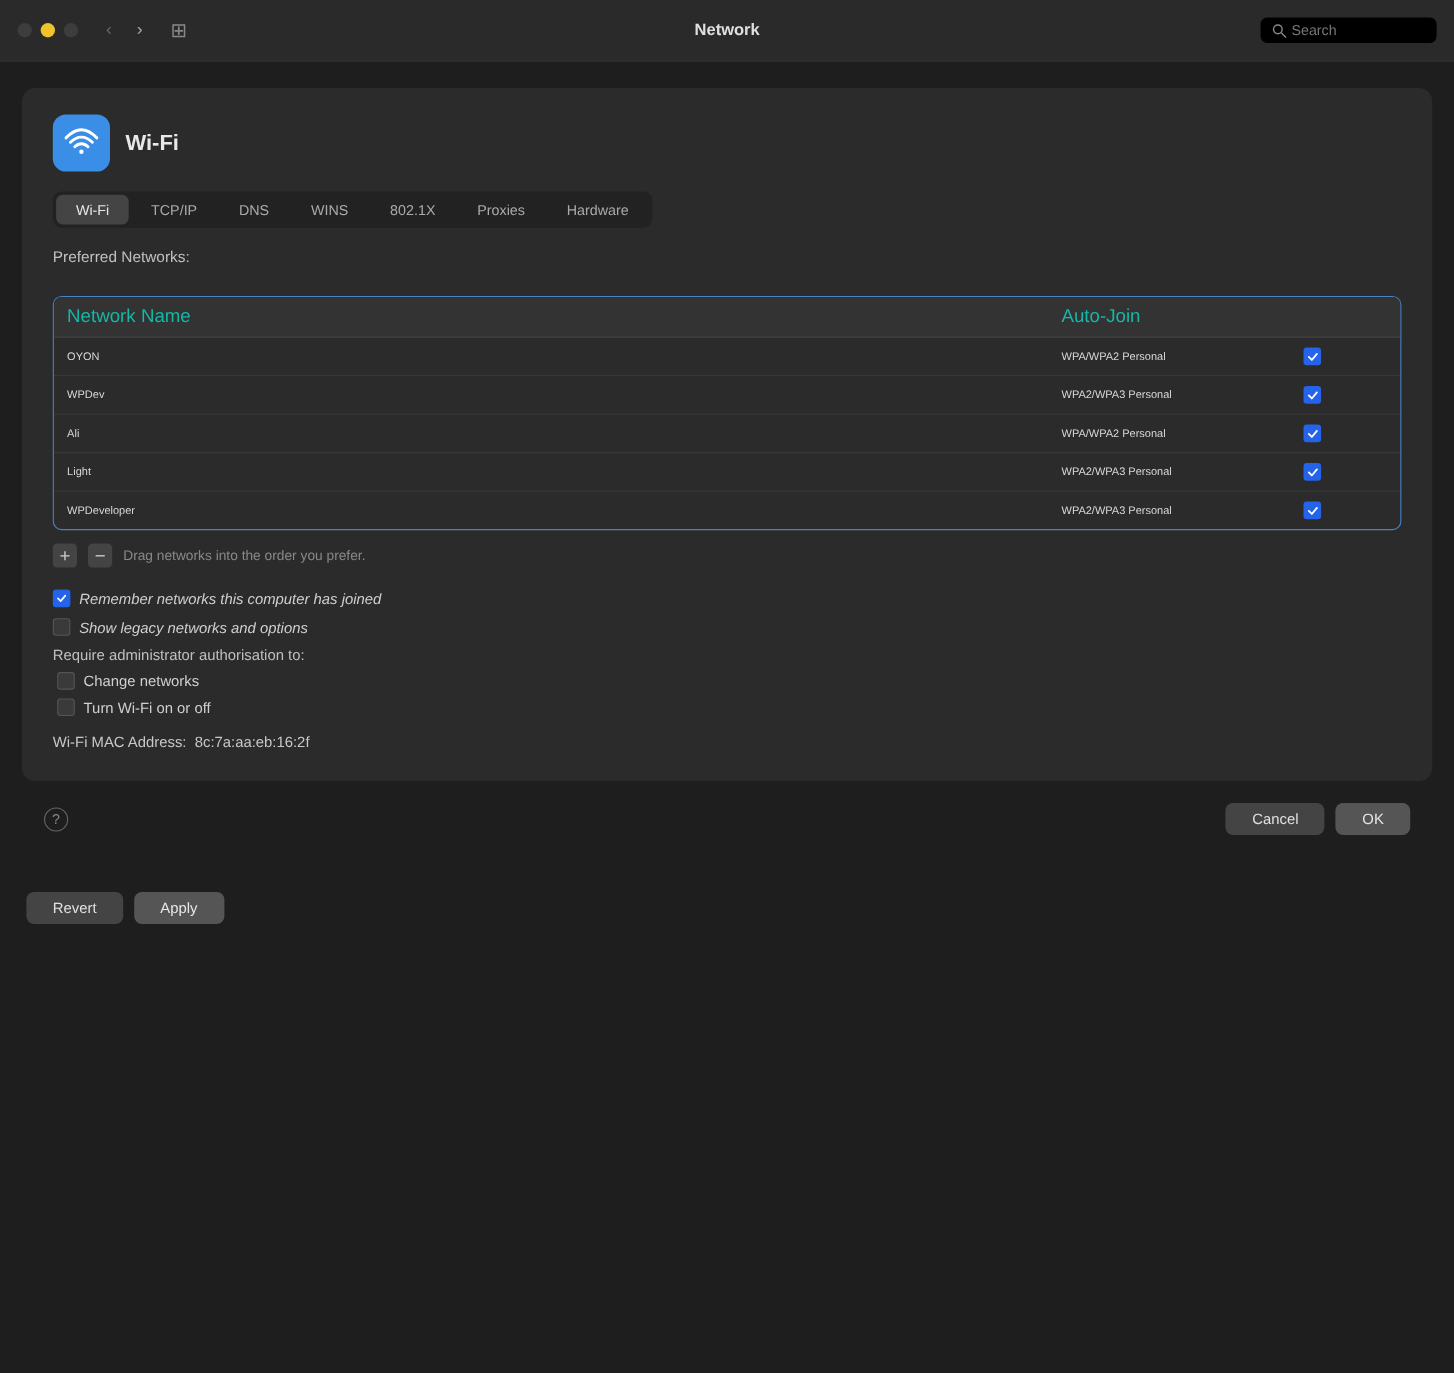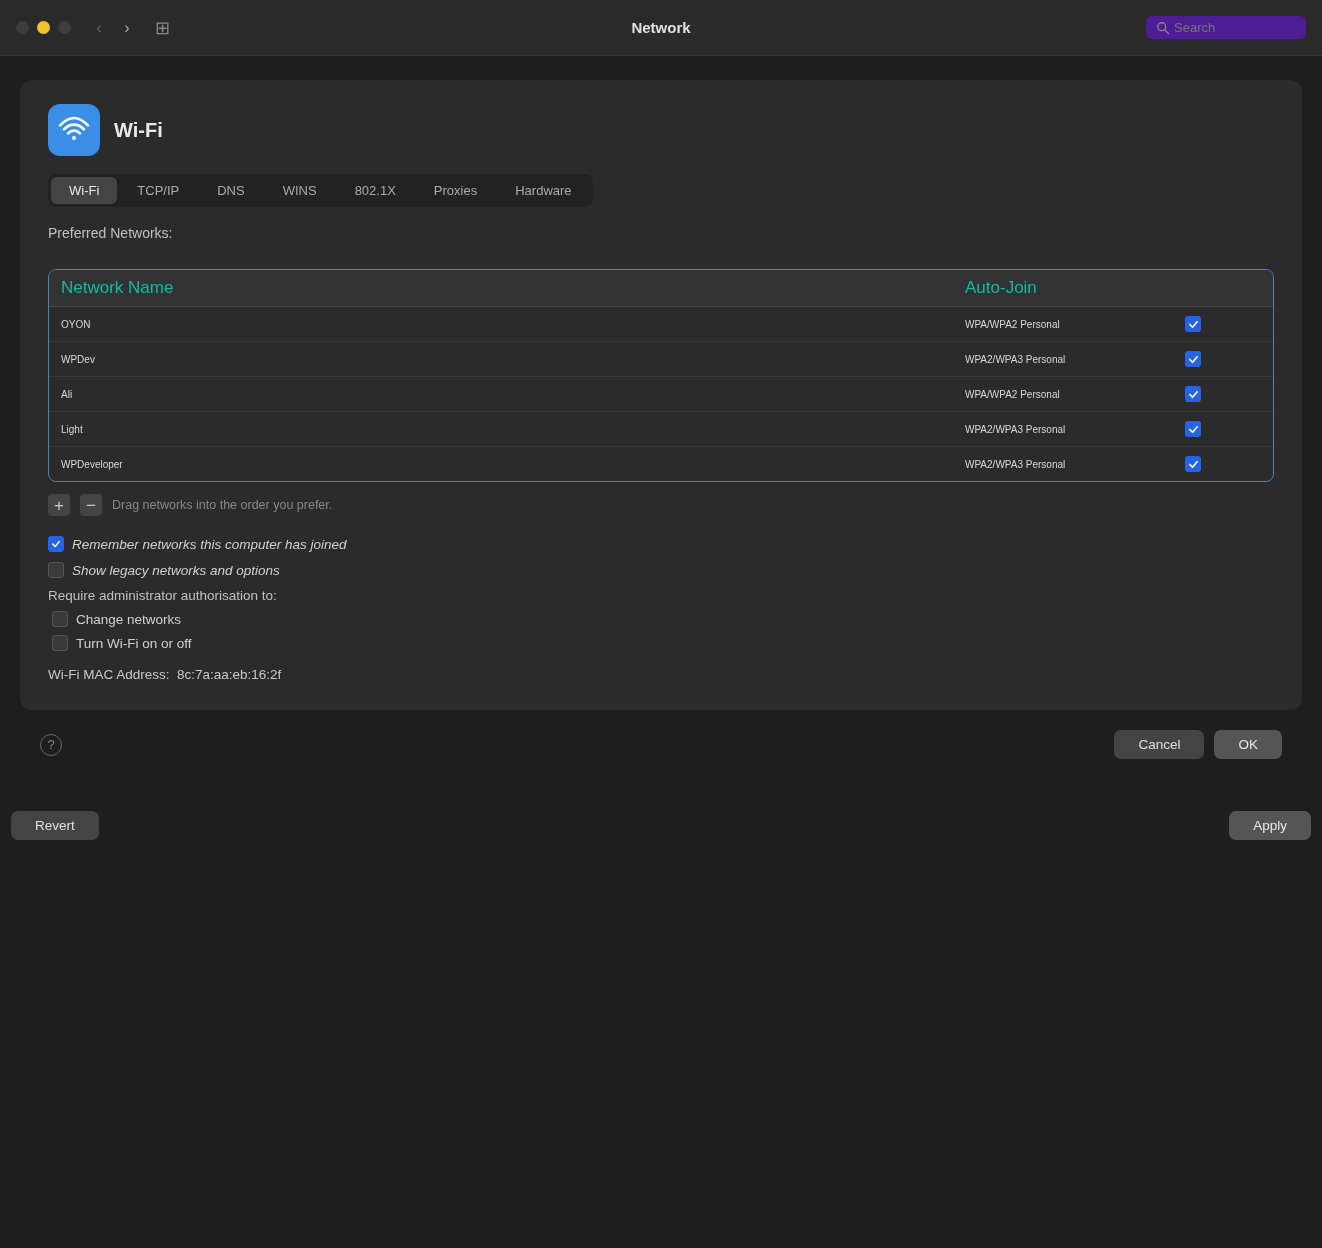--- a/index.html
+++ b/index.html
@@ -60,21 +60,21 @@
       left: 50%;
       transform: translateX(-50%);
       font-size: 15px;
       font-weight: 600;
       color: #e0e0e0;
     }
     .search-area {
       margin-left: auto;
       display: flex;
       align-items: center;
-      background: #4c1d95;
+      background: #000000;
       border-radius: 6px;
       padding: 4px 10px;
       gap: 4px;
       min-width: 160px;
     }
     .search-area input {
       background: none;
       border: none;
       outline: none;
       color: #aaa;
@@ -332,23 +332,23 @@
       color: #e0e0e0;
     }
     .btn-primary {
       background: #555;
       color: #e8e8e8;
     }
 
     
     .outer-bottom {
       display: flex;
-      justify-content: space-between;
+      justify-content: flex-start;
       gap: 10px;
-      padding: 16px 11px;
+      padding: 16px 24px;
     }
     .btn-outer {
       padding: 7px 24px;
       border-radius: 7px;
       font-size: 13.5px;
       cursor: pointer;
       font-weight: 500;
       border: none;
       background: #444;
       color: #e0e0e0;

